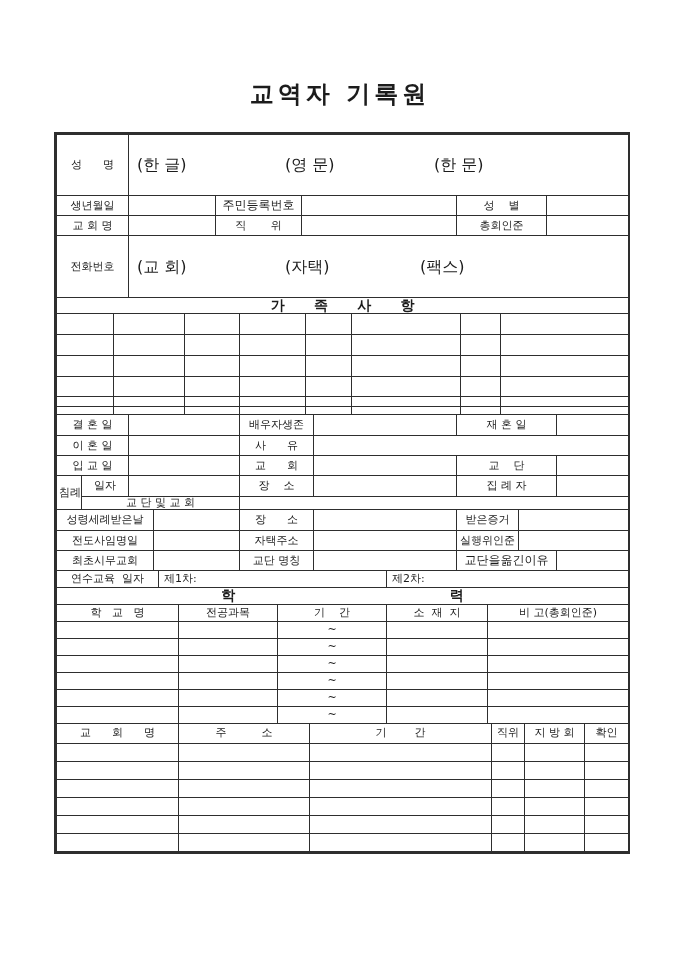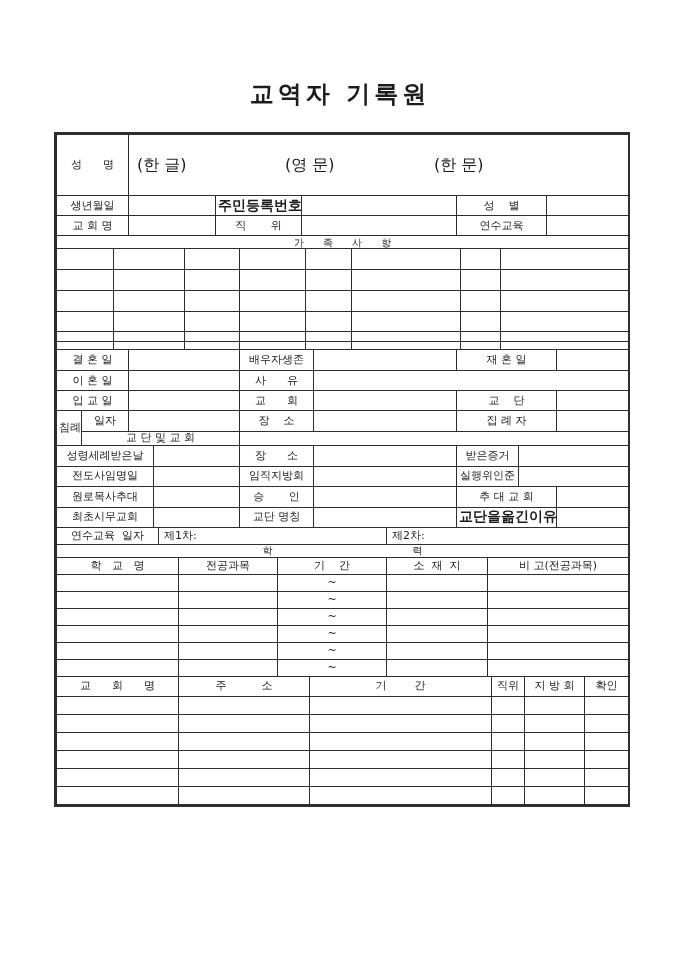--- a/index.html
+++ b/index.html
@@ -19,22 +19,22 @@
   table{border-collapse:collapse;width:572px;table-layout:fixed;}
   table + table{margin-top:-1px;}
   td{
     border:1px solid #2e2e2e;font-size:11px;line-height:1.1;
     text-align:center;vertical-align:middle;white-space:pre;
     overflow:hidden;padding:0 2px;box-sizing:border-box;
   }
   td.lt{text-align:left;padding-left:5px;}
   td.rel{position:relative;text-align:left;}
   .hint{position:absolute;top:50%;transform:translateY(-50%);white-space:pre;font-size:16px;}
-  td.sec{font-size:10px;}
-  td.small{font-size:14px;font-weight:bold;}
+  td.sec{font-size:14px;font-weight:bold;}
+  td.small{font-size:12px;}
 </style>
 </head>
 <body>
 
 <div class="page-title">교역자 기록원</div>
 
 <div class="form-wrap">
 
   <table>
     <colgroup>
@@ -60,22 +60,30 @@
       <td class="small">주민등록번호</td>
       <td></td>
       <td>성    별</td>
       <td></td>
     </tr>
     <tr style="height:20px">
       <td>교 회 명</td>
       <td></td>
       <td>직       위</td>
       <td></td>
-      <td>연수교육</td>
-      <td></td>
+      <td>총회인준</td>
+      <td></td>
+    </tr>
+    <tr style="height:19px">
+      <td>전화번호</td>
+      <td colspan="5" class="rel">
+        <span class="hint" style="left:8px">(교 회)</span>
+        <span class="hint" style="left:156px">(자택)</span>
+        <span class="hint" style="left:291px">(팩스)</span>
+      </td>
     </tr>
   </tbody>
     </table>
 
   <table>
     <colgroup>
       <col style="width:57px">
         <col style="width:71px">
         <col style="width:55px">
         <col style="width:66px">
@@ -215,32 +223,24 @@
       <td>성령세례받은날</td>
       <td></td>
       <td>장      소</td>
       <td></td>
       <td>받은증거</td>
       <td colspan="2"></td>
     </tr>
     <tr style="height:20px">
       <td>전도사임명일</td>
       <td></td>
-      <td>임직지방회</td>
+      <td>자택주소</td>
       <td></td>
       <td>실행위인준</td>
       <td colspan="2"></td>
-    </tr>
-    <tr style="height:21px">
-      <td>원로목사추대</td>
-      <td></td>
-      <td>승       인</td>
-      <td></td>
-      <td colspan="2">추 대 교 회</td>
-      <td></td>
     </tr>
     <tr style="height:20px">
       <td>최초시무교회</td>
       <td></td>
       <td>교단 명칭</td>
       <td></td>
       <td colspan="2" class="small">교단을옮긴이유</td>
       <td></td>
     </tr>
   </tbody>
@@ -271,21 +271,21 @@
     </colgroup>
     <tbody>
         <tr style="height:13px">
       <td colspan="5" class="sec">학                                            력</td>
     </tr>
     <tr style="height:17px">
       <td>학   교   명</td>
       <td>전공과목</td>
       <td>기    간</td>
       <td>소  재  지</td>
-      <td>비 고(전공과목)</td>
+      <td>비 고(총회인준)</td>
     </tr>
     <tr style="height:17px">
           <td></td>
           <td></td>
           <td>~</td>
           <td></td>
           <td></td>
         </tr>
     <tr style="height:17px">
           <td></td>

